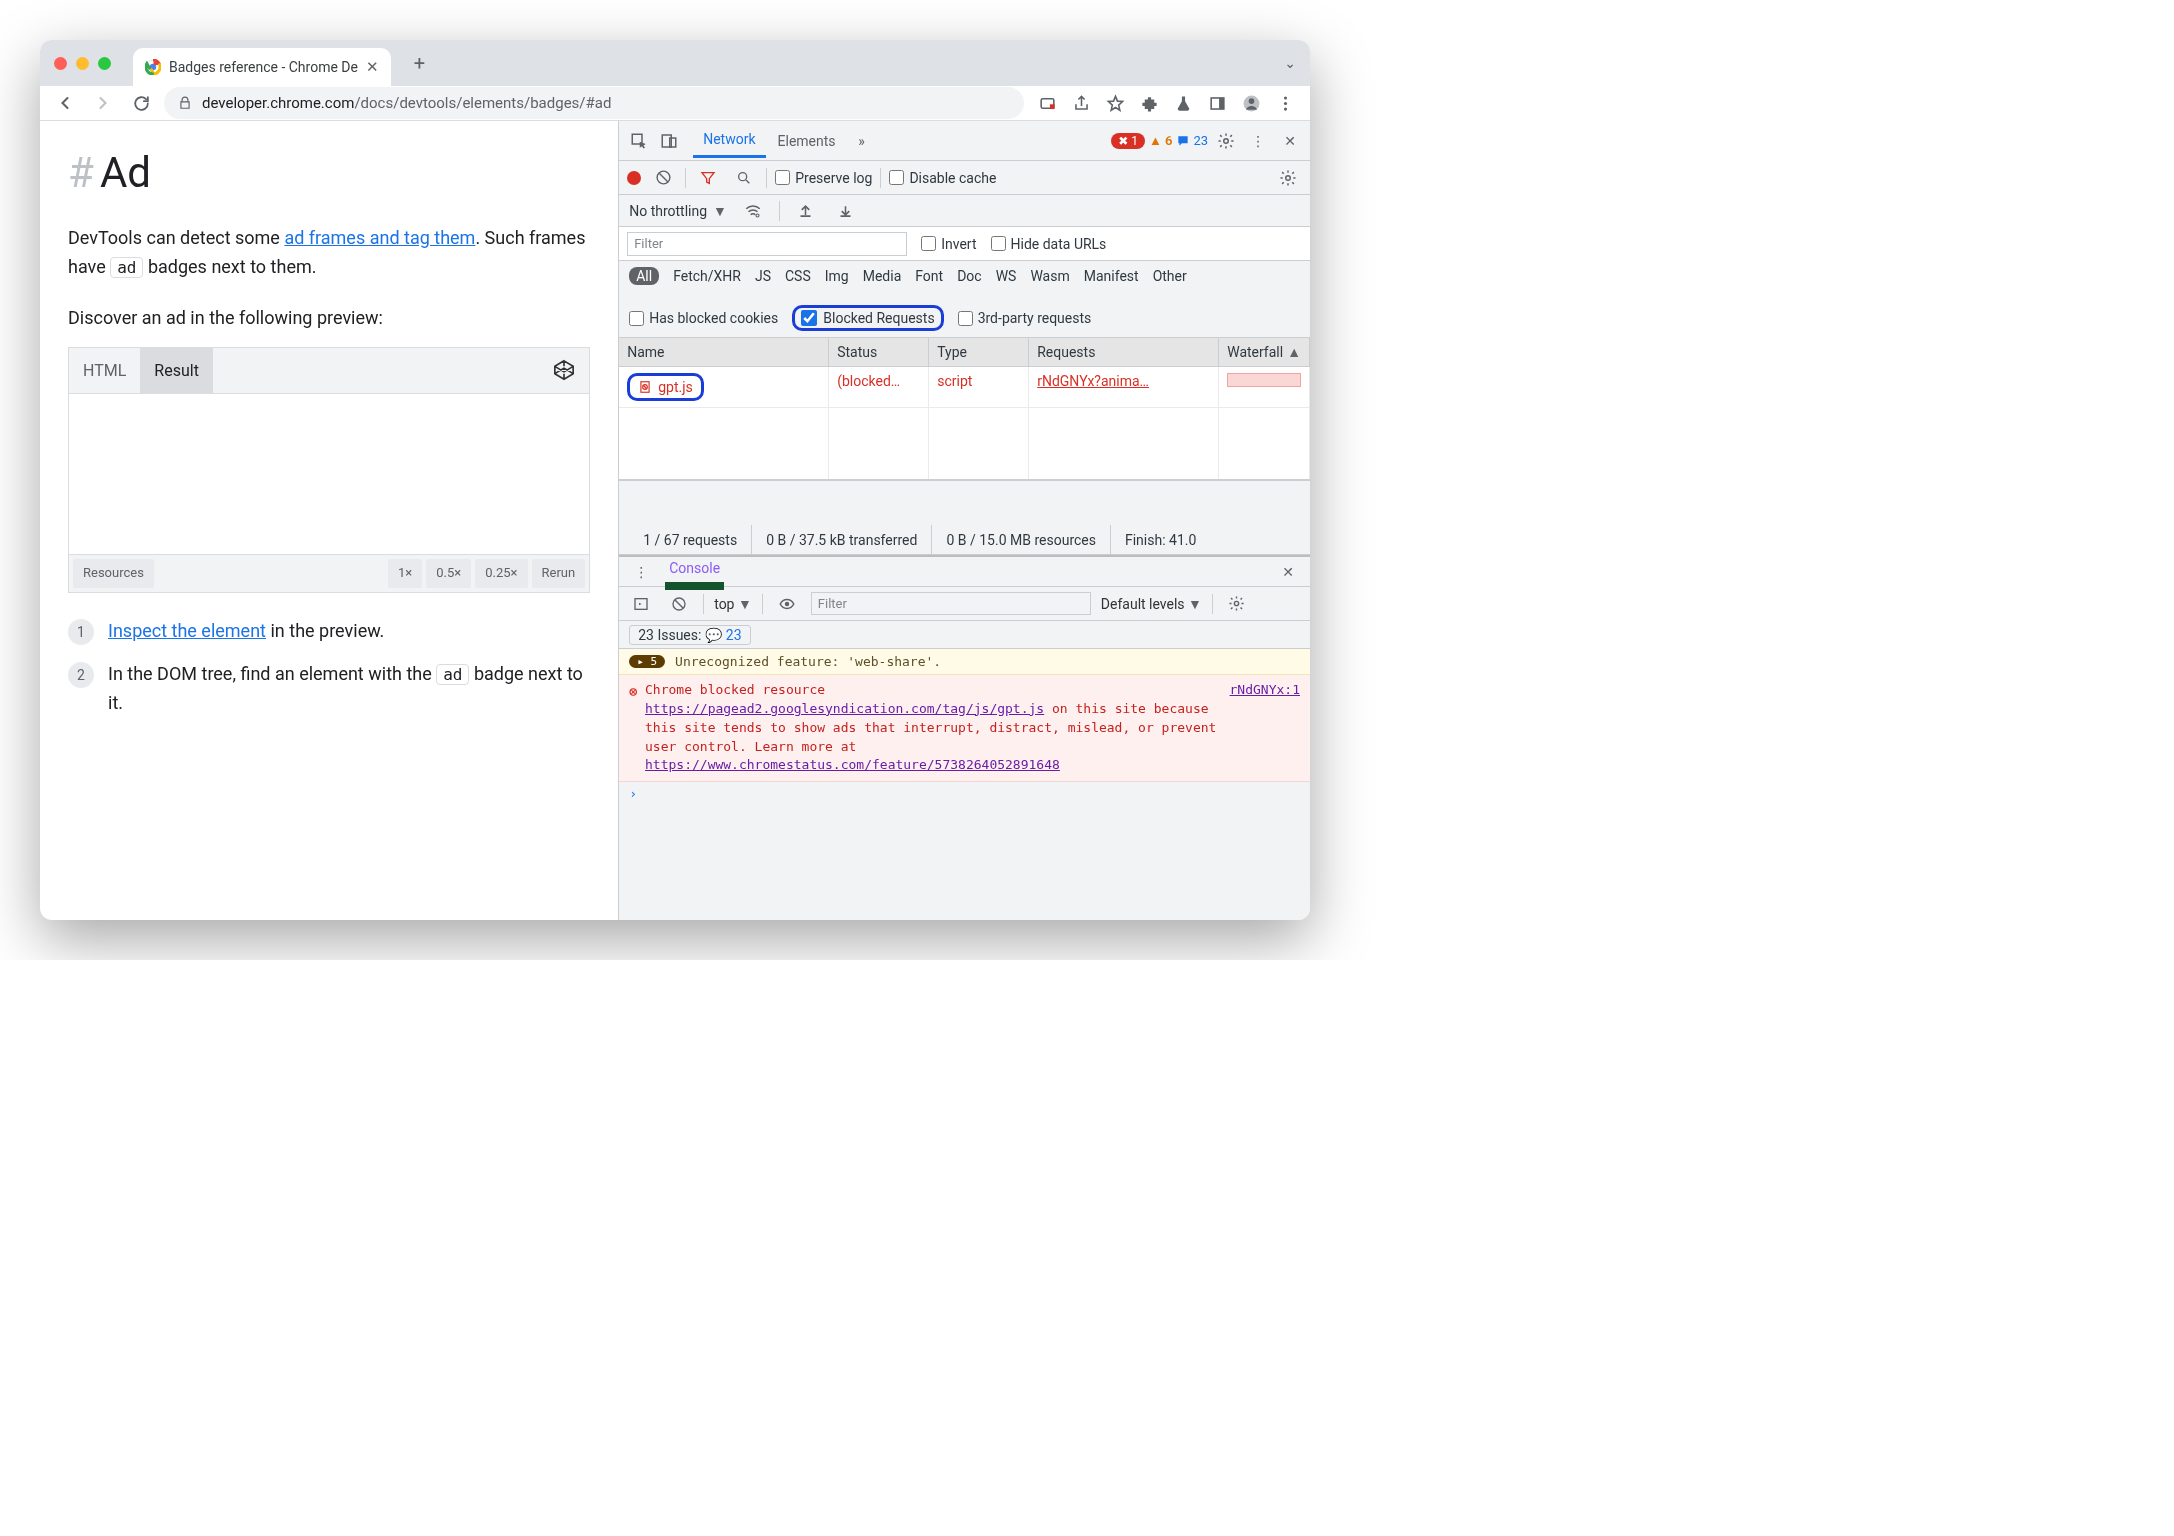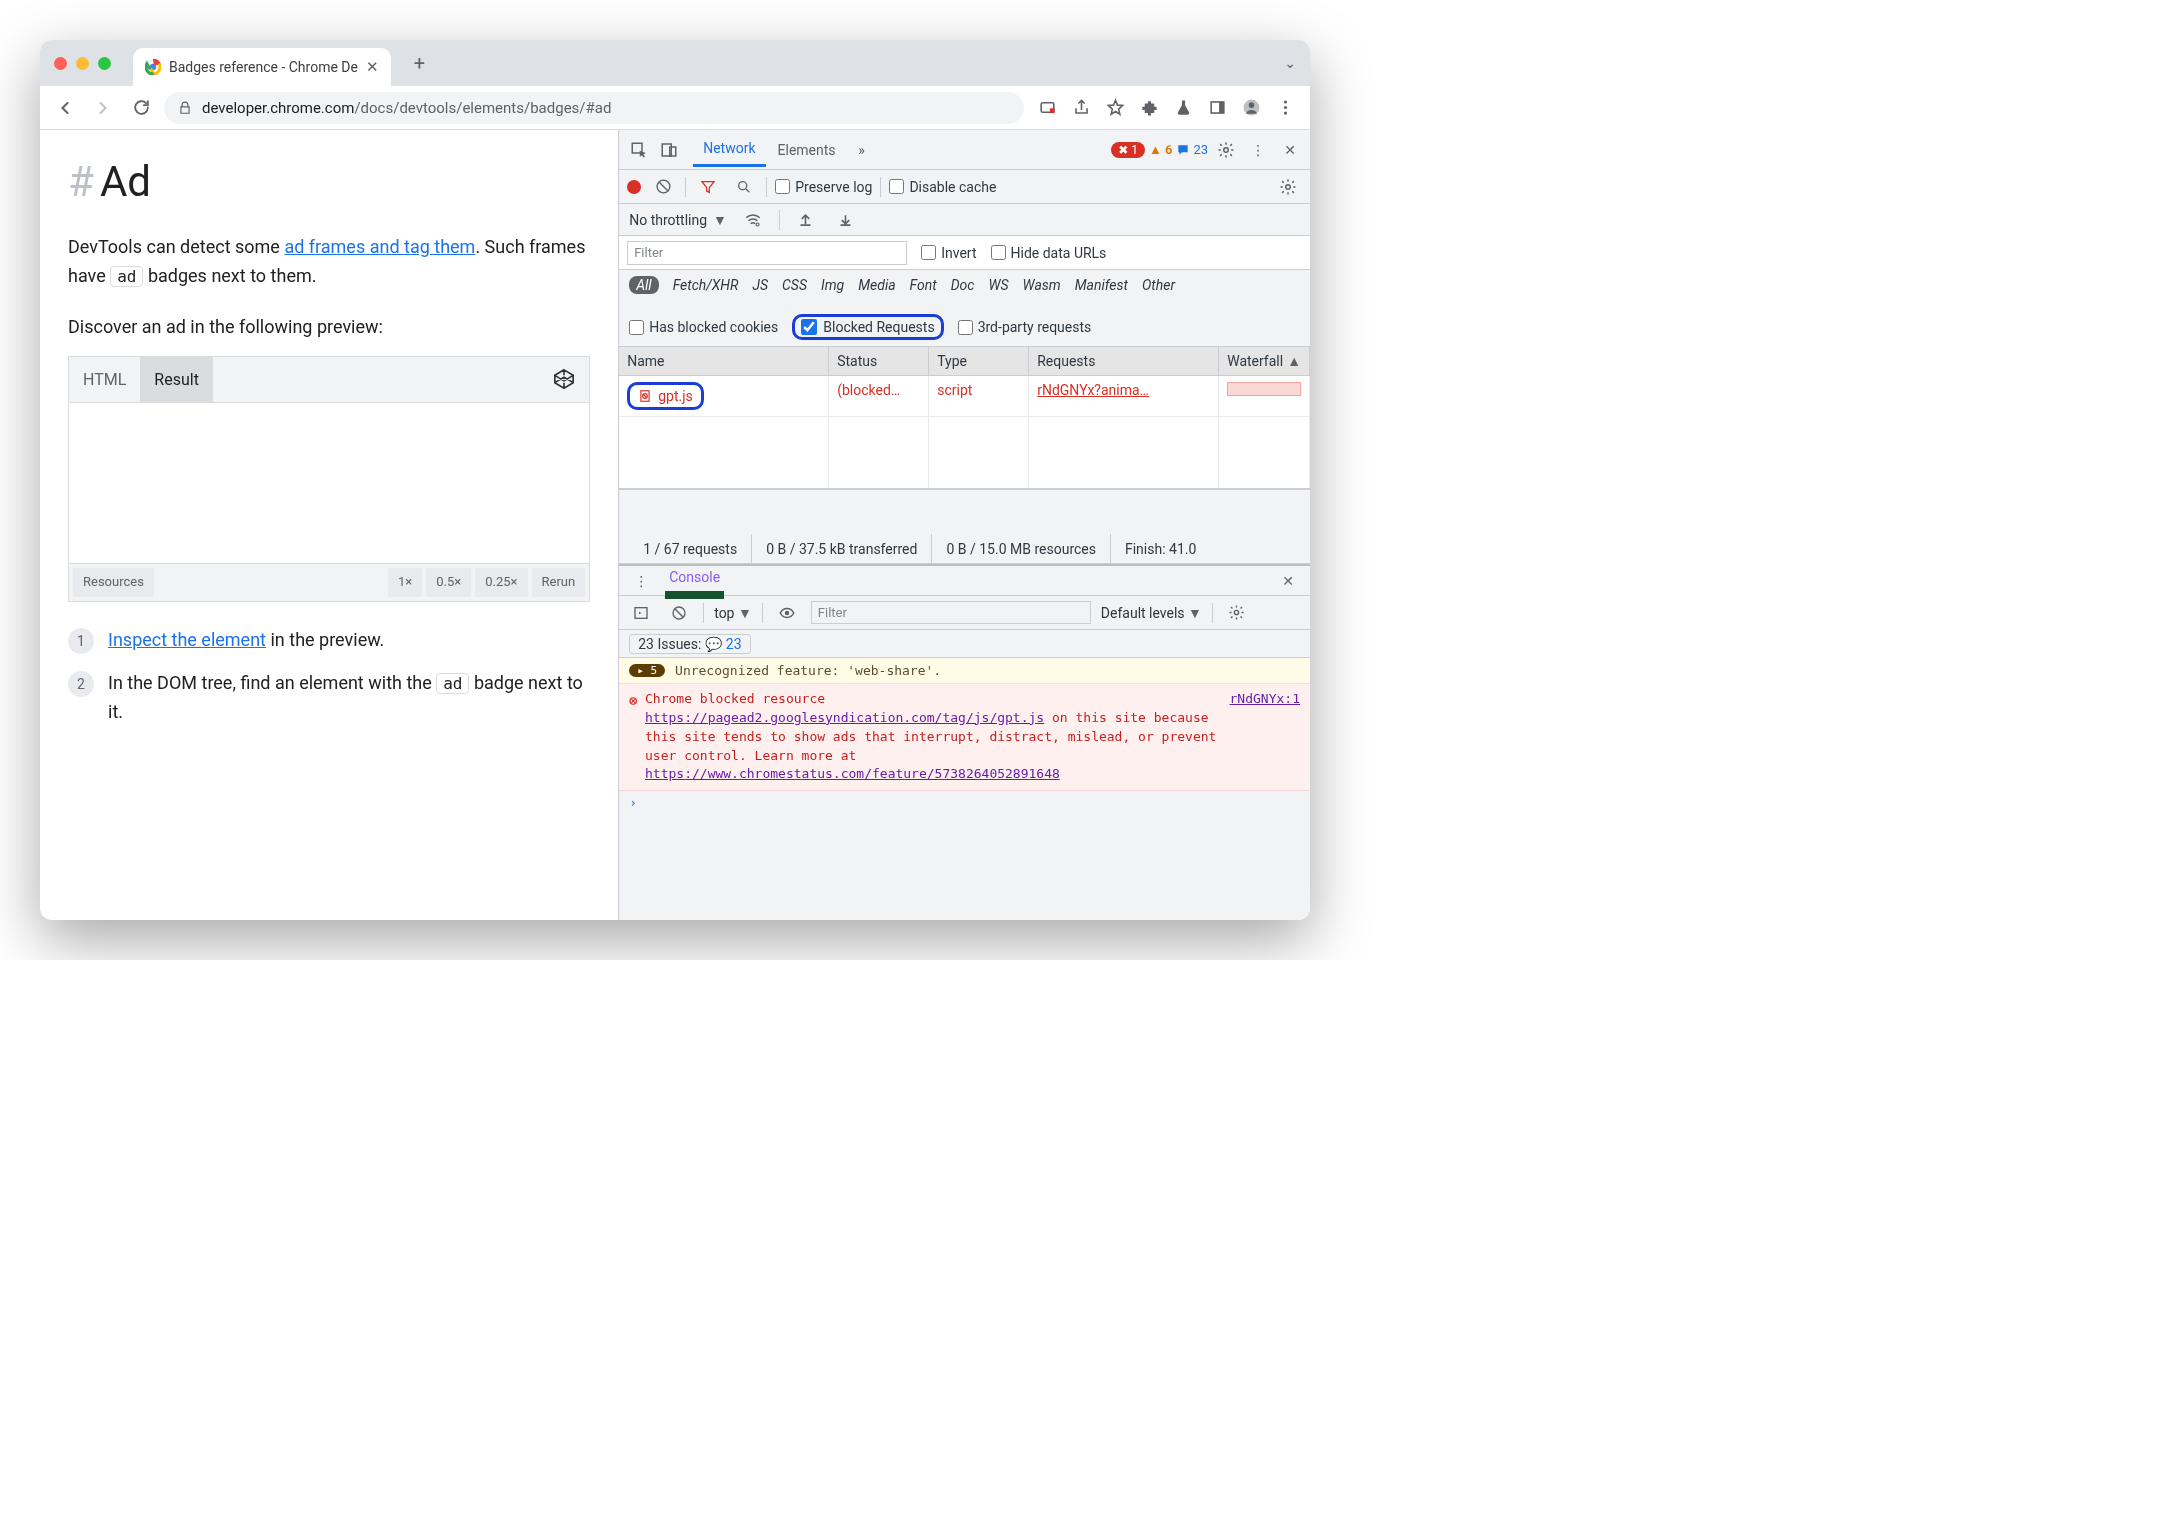--- a/index.html
+++ b/index.html
@@ -11,21 +11,21 @@
 .traffic { display: flex; gap: 9px; margin-right: 14px; }
 .traffic span { width: 13px; height: 13px; border-radius: 50%; }
 .tl-red { background: #ff5f57; } .tl-yellow { background: #febc2e; } .tl-green { background: #28c840; }
 .tab { background: #fff; height: 38px; margin-top: 8px; border-radius: 10px 10px 0 0; display: flex; align-items: center; padding: 0 12px; gap: 8px; font-size: 14px; color: #3c4043; min-width: 240px; position: relative; }
 .tab-close { color: #5f6368; font-size: 15px; margin-left: auto; }
 .newtab { width: 30px; height: 30px; border-radius: 50%; display: flex; align-items: center; justify-content: center; color: #5f6368; font-size: 20px; margin-left: 6px; }
 .chevron-spacer { margin-left: auto; }
 .chevron-down { color: #5f6368; font-size: 14px; }
 
 
-.addrbar { height: 44px; background: #fff; display: flex; align-items: center; padding: 0 10px; gap: 8px; border-bottom: 1px solid #dadce0; }
+.addrbar { height: 35px; background: #fff; display: flex; align-items: center; padding: 0 10px; gap: 8px; border-bottom: 1px solid #dadce0; }
 .nav-icon { width: 30px; height: 30px; display: flex; align-items: center; justify-content: center; color: #5f6368; font-size: 18px; border-radius: 50%; }
 .url-pill { flex: 1; height: 32px; background: #f1f3f4; border-radius: 16px; display: flex; align-items: center; padding: 0 14px; font-size: 15px; color: #202124; gap: 10px; }
 .url-domain { color: #202124; }
 .url-path { color: #5f6368; }
 .toolbar-icons { display: flex; align-items: center; gap: 4px; }
 .toolbar-icons .nav-icon svg { width: 19px; height: 19px; }
 
 
 .content { flex: 1; display: flex; overflow: hidden; }
 .page { width: 580px; padding: 18px 28px; overflow: auto; font-size: 18px; color: #202124; line-height: 1.6; }
@@ -64,21 +64,21 @@
 .dt-check { display: flex; align-items: center; gap: 5px; color: #303942; }
 .dt-check input { width: 15px; height: 15px; }
 
 .dt-row2 { height: 32px; display: flex; align-items: center; padding: 0 10px; gap: 12px; border-bottom: 1px solid #cacdd1; color: #303942; }
 .throttling { display: flex; align-items: center; gap: 6px; }
 
 .filter-row { height: 34px; display: flex; align-items: center; padding: 0 8px; border-bottom: 1px solid #cacdd1; gap: 14px; background: #fff; }
 .filter-input { border: 1px solid #cacdd1; height: 24px; width: 280px; padding: 0 6px; font-size: 13px; color: #80868b; display: flex; align-items: center; }
 
 .chip-row { padding: 6px 10px; border-bottom: 1px solid #cacdd1; display: flex; flex-wrap: wrap; gap: 10px 14px; align-items: center; color: #303942; background: #f1f3f4; }
-.chip { cursor: default; font-style: italic; }
+.chip { cursor: default; }
 .chip.active { background: #5f6368; color: #fff; border-radius: 8px; padding: 1px 7px; }
 .highlight-ring { border: 3px solid #1a3dd8; border-radius: 10px; padding: 2px 6px; display: inline-flex; align-items: center; gap: 6px; }
 .highlight-ring input { accent-color: #1a73e8; width: 16px; height: 16px; }
 
 .net-table { background: #fff; border-bottom: 1px solid #cacdd1; }
 .net-head { display: grid; grid-template-columns: 210px 100px 100px 190px 1fr; background: #e5e5e5; border-bottom: 1px solid #cacdd1; }
 .net-head > div { padding: 6px 8px; border-right: 1px solid #cacdd1; color: #303942; display: flex; align-items: center; gap: 4px; }
 .net-row { display: grid; grid-template-columns: 210px 100px 100px 190px 1fr; border-bottom: 1px solid #e8eaed; color: #d93025; }
 .net-row > div { padding: 6px 8px; border-right: 1px solid #e8eaed; white-space: nowrap; overflow: hidden; text-overflow: ellipsis; }
 .net-row .initiator { color: #d93025; text-decoration: underline; }

